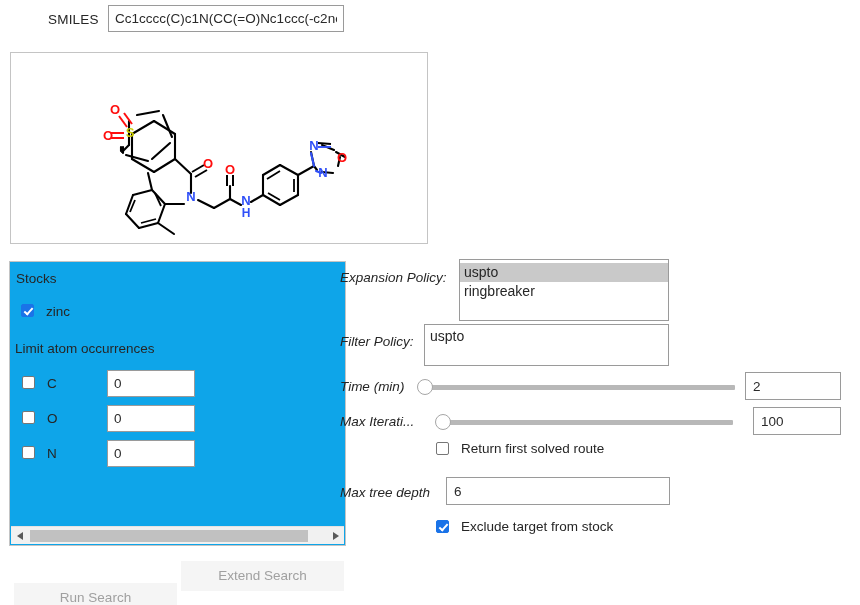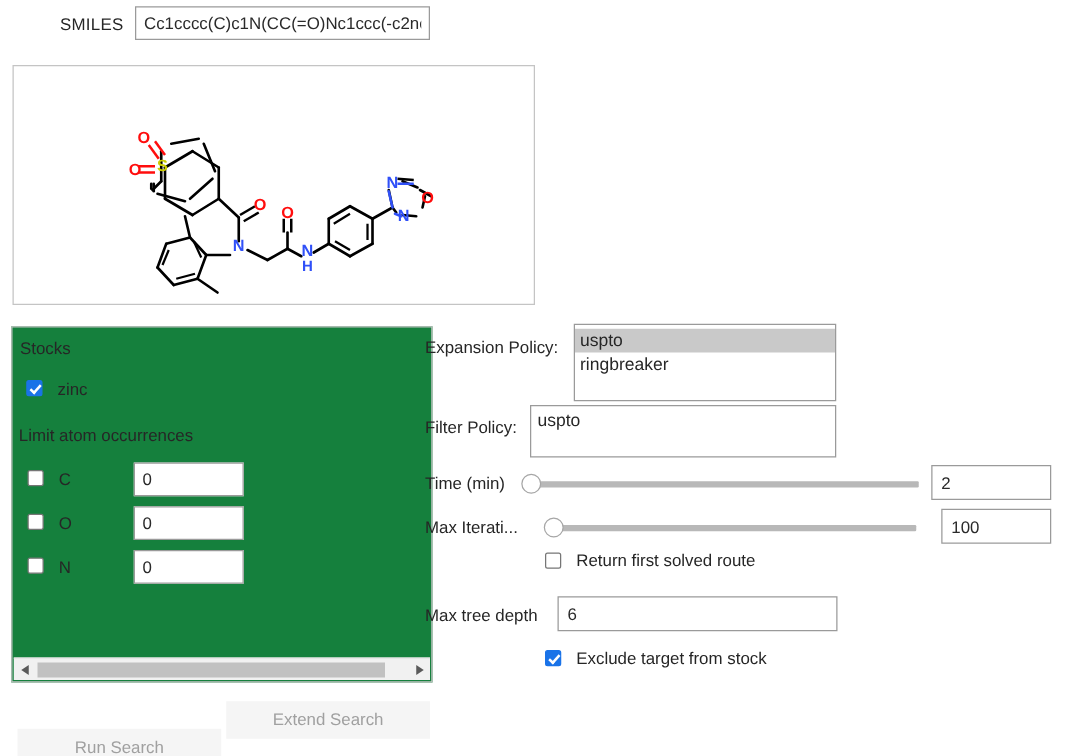--- a/index.html
+++ b/index.html
@@ -59,21 +59,21 @@
     position: absolute;
     left: 0; top: 0;
   }
 
   
   #stocks-panel {
     position: absolute;
     left: 9px; top: 261px;
     width: 337px; height: 285px;
     border: 1px solid #c4c4c4;
-    background: #15803d;
+    background: #0ea5e9;
     box-sizing: border-box;
   }
   #stocks-title {
     position: absolute;
     left: 6px; top: 9px;
     font-size: 13.5px;
   }
   .chk-row {
     position: absolute;
     display: flex;
@@ -175,20 +175,21 @@
   #settings-panel {
     position: absolute;
     left: 334px; top: 259px;
     width: 526px; height: 288px;
   }
   .set-label {
     position: absolute;
     font-size: 13.5px;
     color: #262626;
     white-space: nowrap;
+    font-style: italic;
   }
 
   #expansion-label { left: 6px; top: 11px; }
   #expansion-list {
     position: absolute;
     left: 125px; top: 0px;
     width: 210px; height: 62px;
     box-sizing: border-box;
     border: 1px solid #9a9a9a;
     background: #ffffff;

